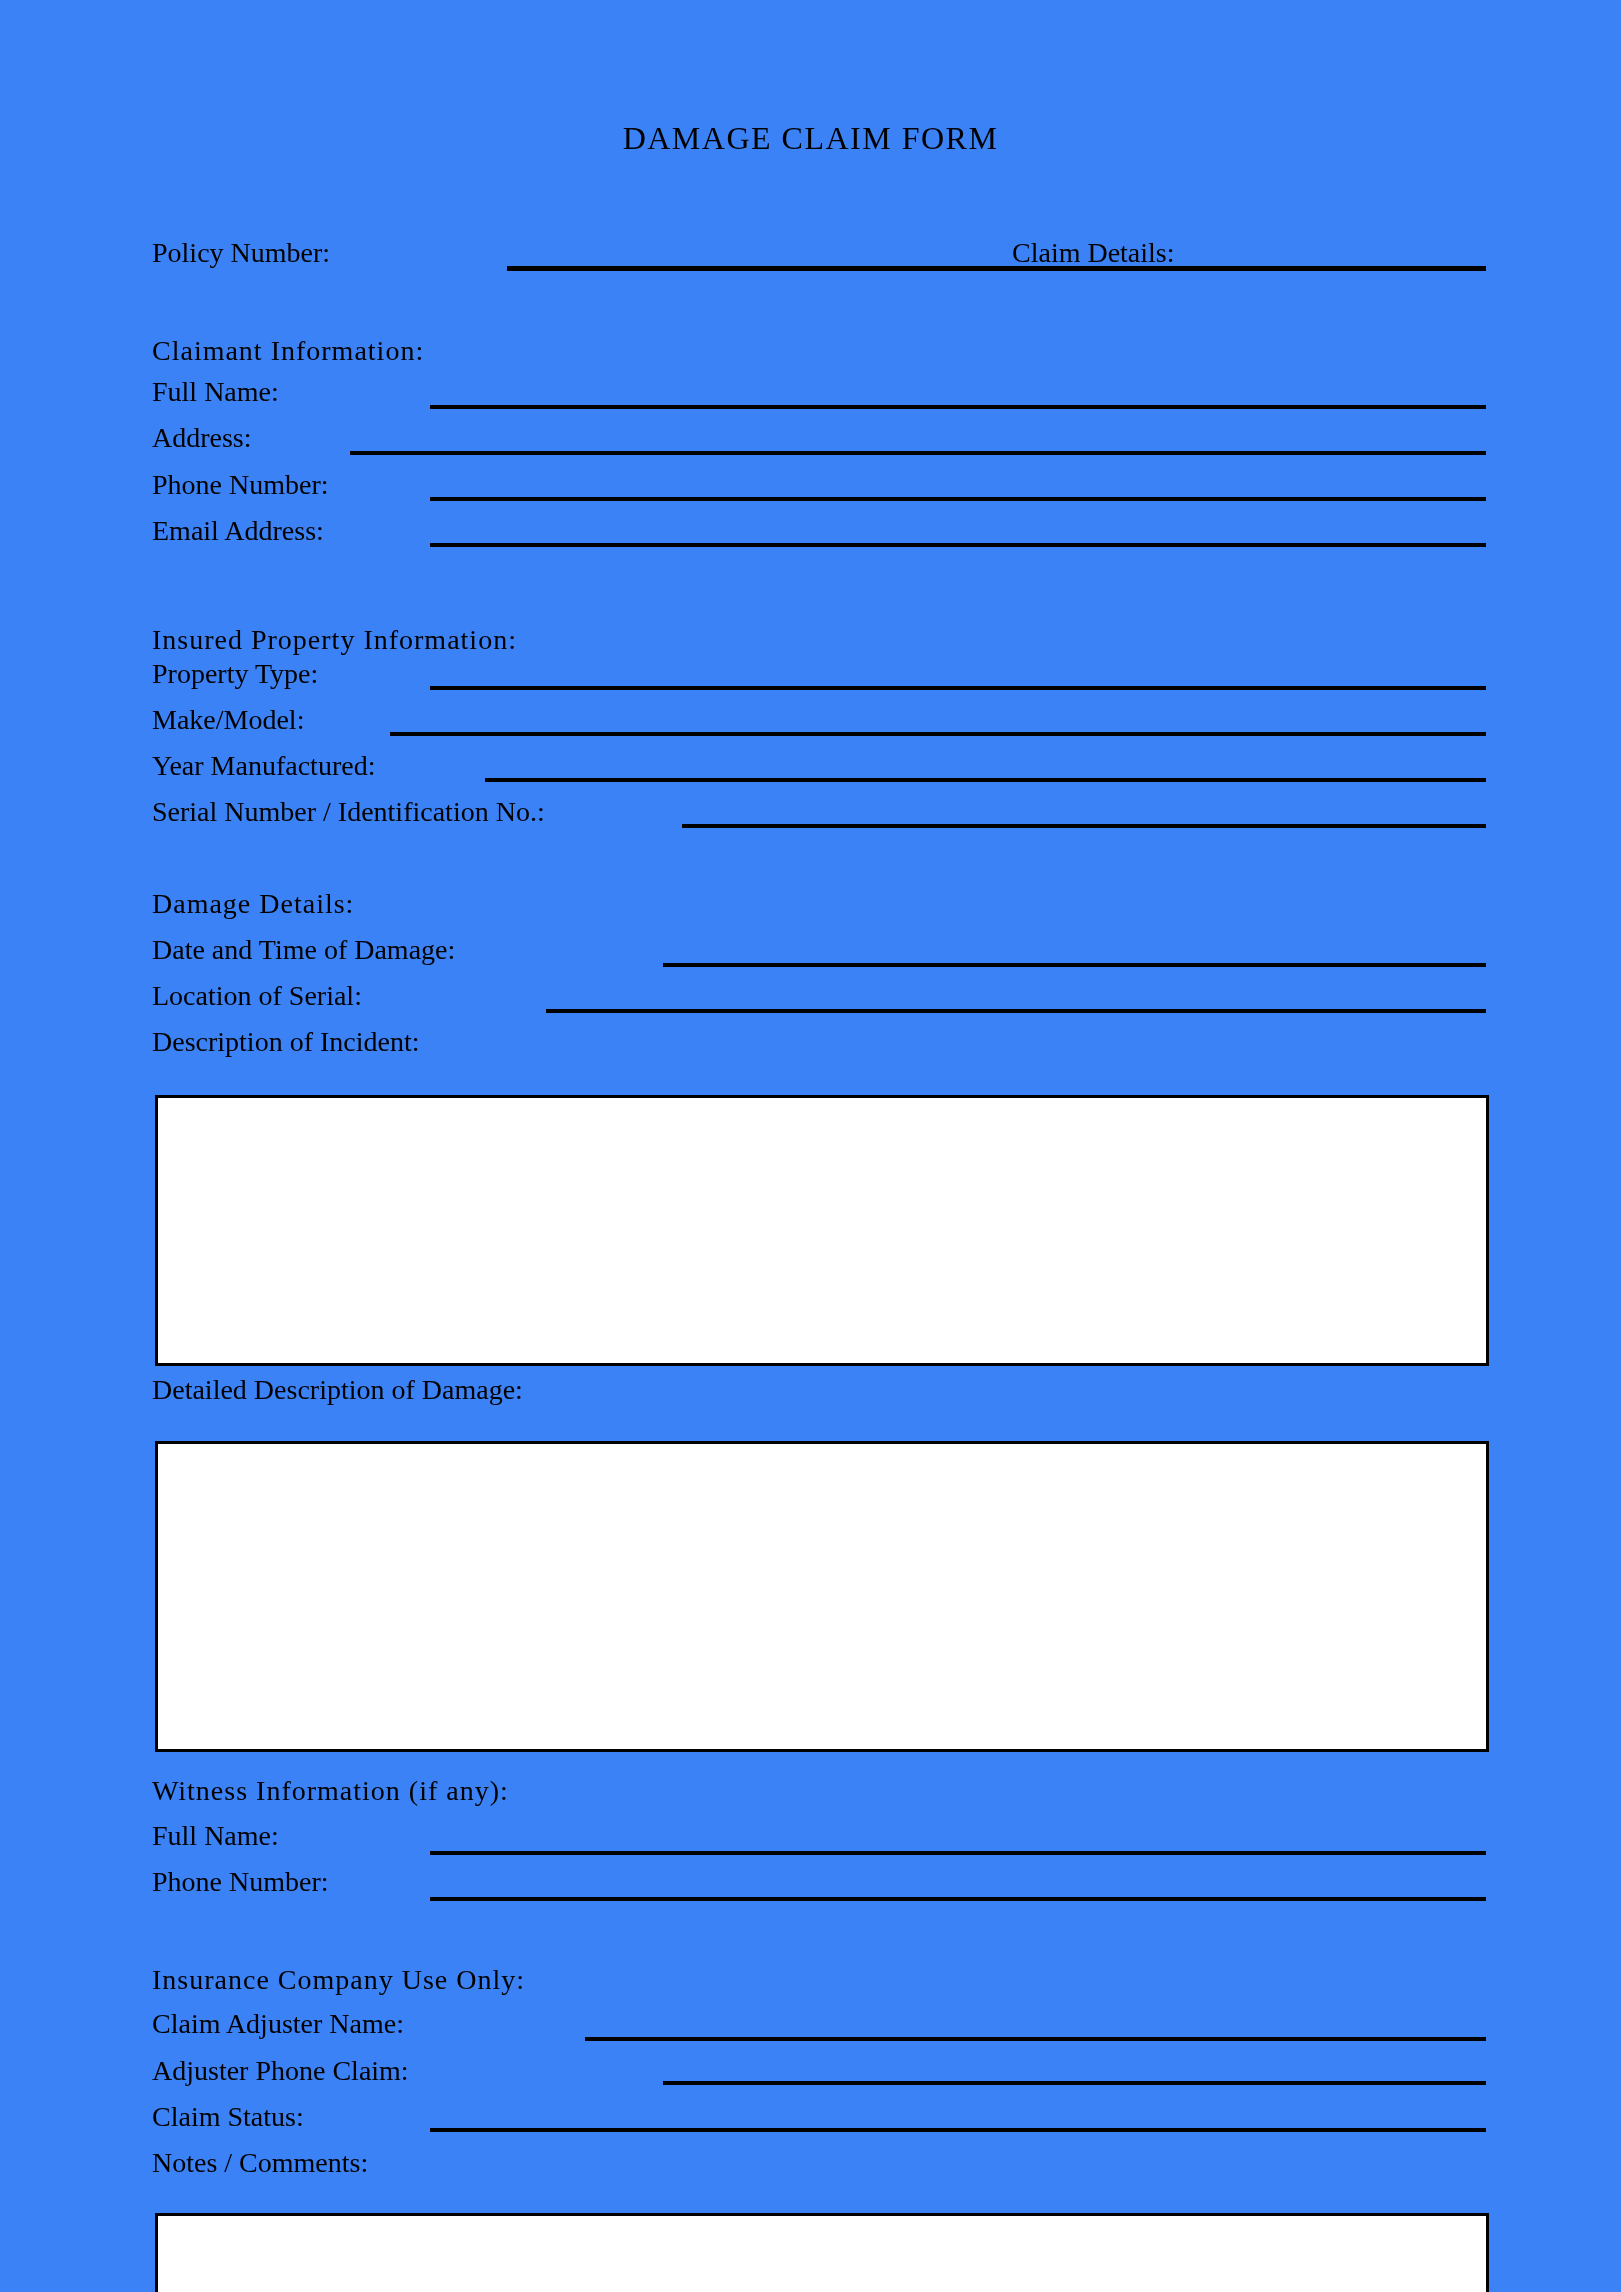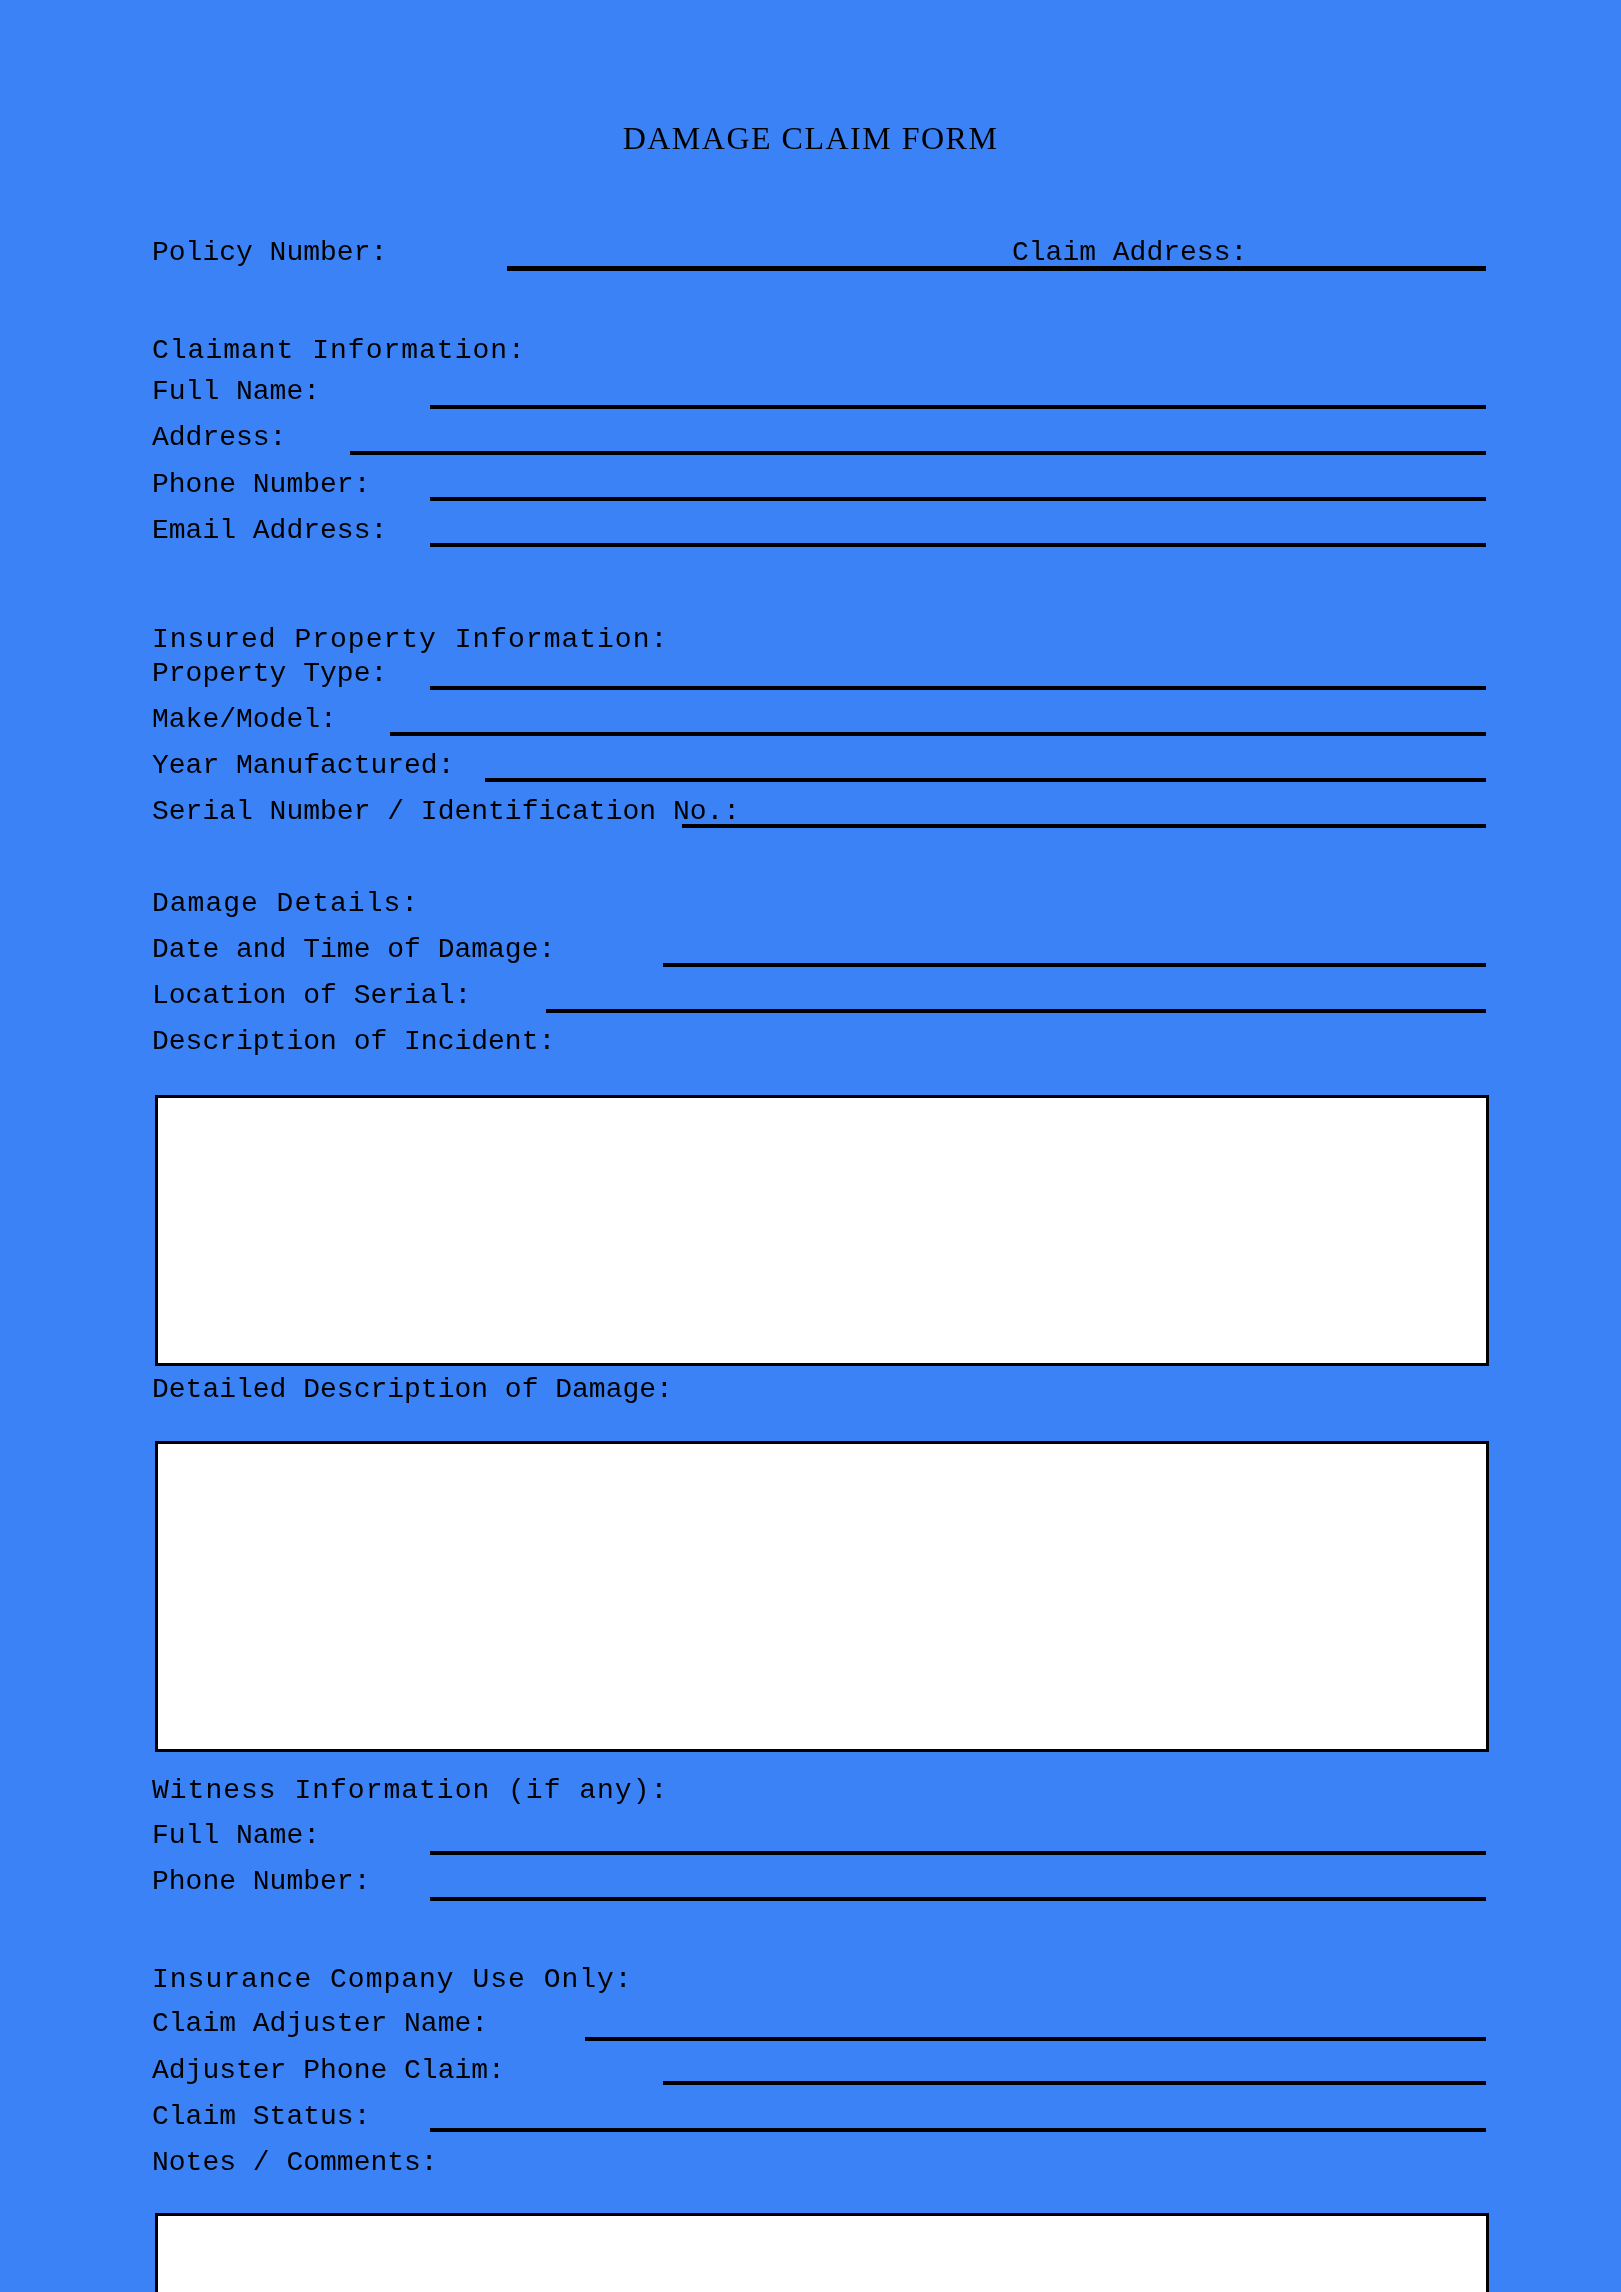--- a/index.html
+++ b/index.html
@@ -12,21 +12,21 @@
     color: #000000;
   }
   .page { position: absolute; inset: 0; background: #3b82f6; padding-left: 26px; }
   .form-title {
     position: absolute; top: 120px; left: 0; width: 100%;
     text-align: center; font-size: 32px; letter-spacing: 1.5px;
     white-space: nowrap;
   }
   .lbl {
     position: absolute; left: 152px;
-    font-size: 28px; line-height: 1.2; white-space: nowrap; font-family: Liberation Mono, monospace;
+    font-size: 28px; line-height: 1.2; white-space: nowrap;
   }
   .hd { letter-spacing: 1px; }
   .fline { position: absolute; height: 3.9px; background: #000; }
   .fbox {
     position: absolute; left: 155px; width: 1334px;
     border: 3.9px solid #000; background: #fff;
     box-sizing: border-box;
     font-size: 28px; padding: 5.9px 9.8px;
   }
   
@@ -81,21 +81,21 @@
   #box-notes        { top: 2213px; height: 127px; }
 </style>
 </head>
 <body>
 
 <div class="page">
 
   <div class="form-title">DAMAGE CLAIM FORM</div>
 
   <div class="lbl" id="lbl-policy">Policy Number:</div>
-  <div class="lbl" id="lbl-claim">Claim Address:</div>
+  <div class="lbl" id="lbl-claim">Claim Details:</div>
   <div class="fline" id="line-policy"></div>
 
   <div class="lbl hd" id="hd-claimant">Claimant Information:</div>
   <div class="lbl" id="lbl-cl-fullname">Full Name:</div>
   <div class="fline" id="line-cl-fullname"></div>
   <div class="lbl" id="lbl-cl-address">Address:</div>
   <div class="fline" id="line-cl-address"></div>
   <div class="lbl" id="lbl-cl-phone">Phone Number:</div>
   <div class="fline" id="line-cl-phone"></div>
   <div class="lbl" id="lbl-cl-email">Email Address:</div>

